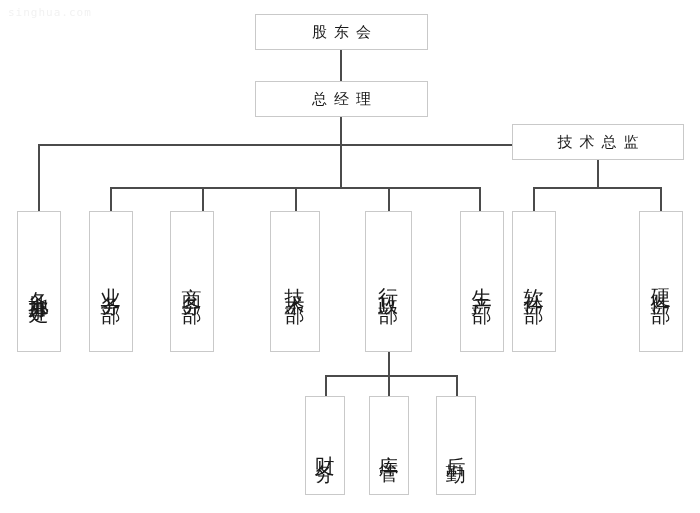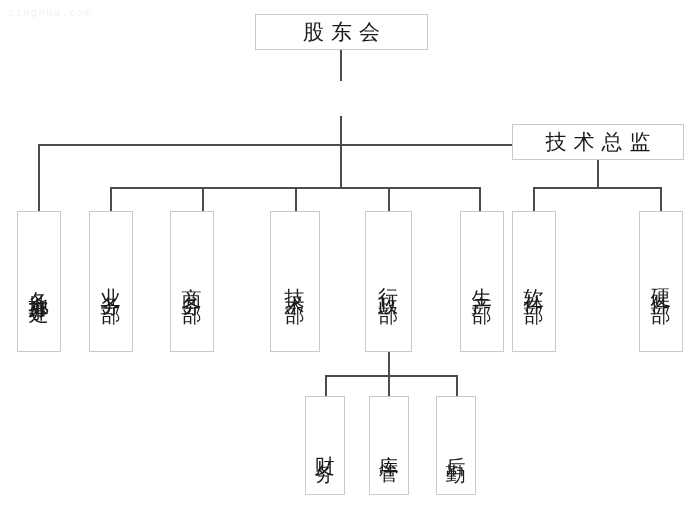--- a/index.html
+++ b/index.html
@@ -33,21 +33,21 @@
     box-sizing: border-box;
     border: 1px solid #c9c9c9;
     background: #ffffff;
     color: #1a1a1a;
     display: flex;
     align-items: center;
     justify-content: center;
     text-align: center;
   }
   .node.horiz {
-    font-size: 21px;
+    font-size: 15px;
     letter-spacing: 7px;
     text-indent: 7px;
     font-family: "DejaVu Serif", "Liberation Serif", serif;
     font-weight: 400;
   }
   .node.vert {
     font-size: 20px;
     font-family: "DejaVu Serif", "Liberation Serif", serif;
     writing-mode: vertical-rl;
     text-orientation: upright;
@@ -93,20 +93,21 @@
   <div class="ln v" style="left:533px; top:187px; height:25px;"></div>
   <div class="ln v" style="left:660px; top:187px; height:25px;"></div>
 
   <div class="ln v" style="left:388px; top:352px; height:45px;"></div>
   <div class="ln h" style="left:325px; top:375px; width:133px;"></div>
   <div class="ln v" style="left:325px; top:375px; height:22px;"></div>
   <div class="ln v" style="left:456px; top:375px; height:22px;"></div>
 
   <div class="node horiz" style="left:255px; top:14px; width:173px; height:36px;">股东会</div>
 
+  <div class="node horiz" style="left:255px; top:81px; width:173px; height:36px;">总经理</div>
 
   <div class="node horiz" style="left:512px; top:124px; width:172px; height:36px;">技术总监</div>
 
   <div class="node vert tight" style="left:17px; top:211px; width:44px; height:141px;">各地办事处</div>
 
   <div class="node vert" style="left:89px; top:211px; width:44px; height:141px;">业务部</div>
 
   <div class="node vert" style="left:170px; top:211px; width:44px; height:141px;">商务部</div>
 
   <div class="node vert" style="left:270px; top:211px; width:50px; height:141px;">技术部</div>

